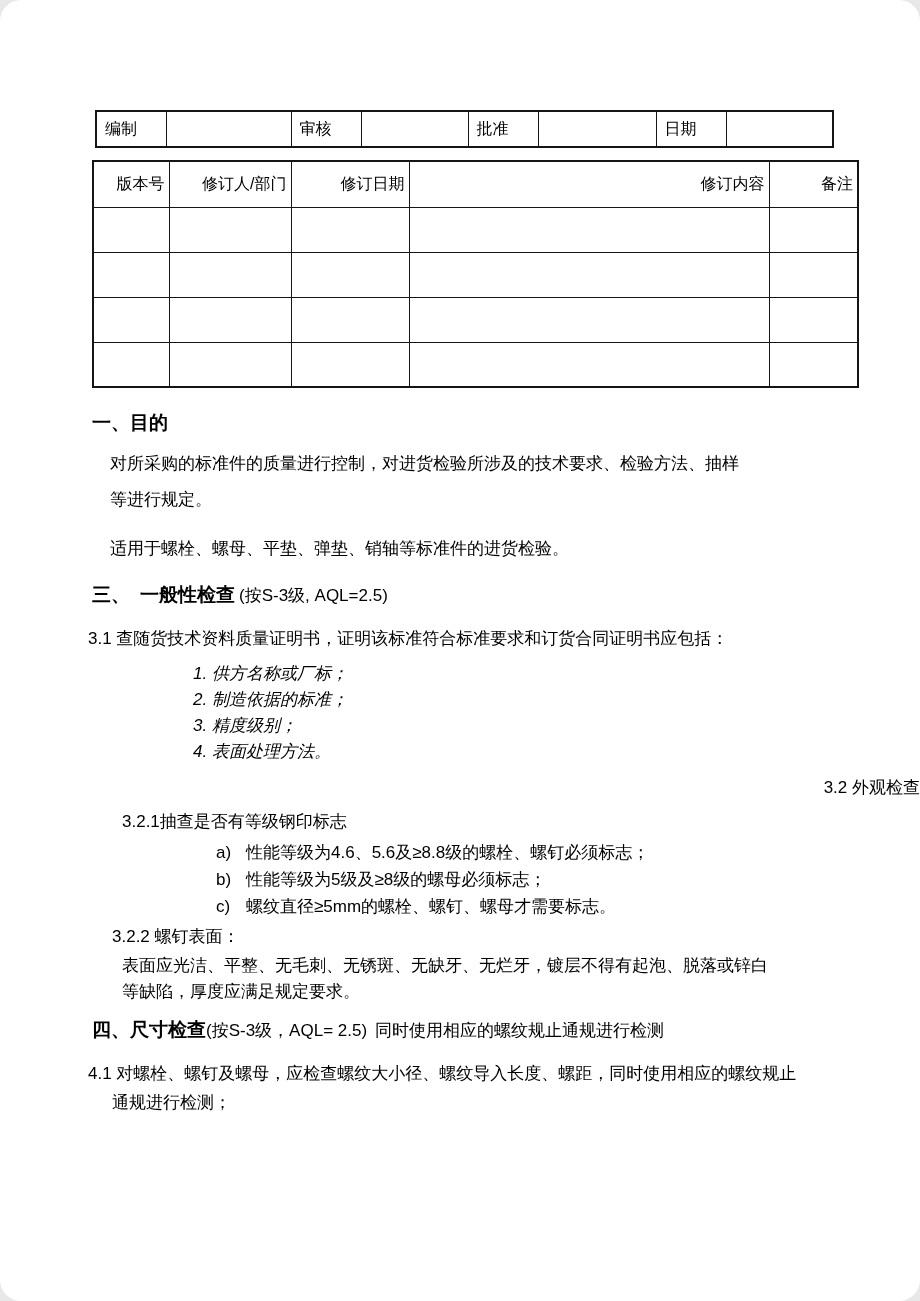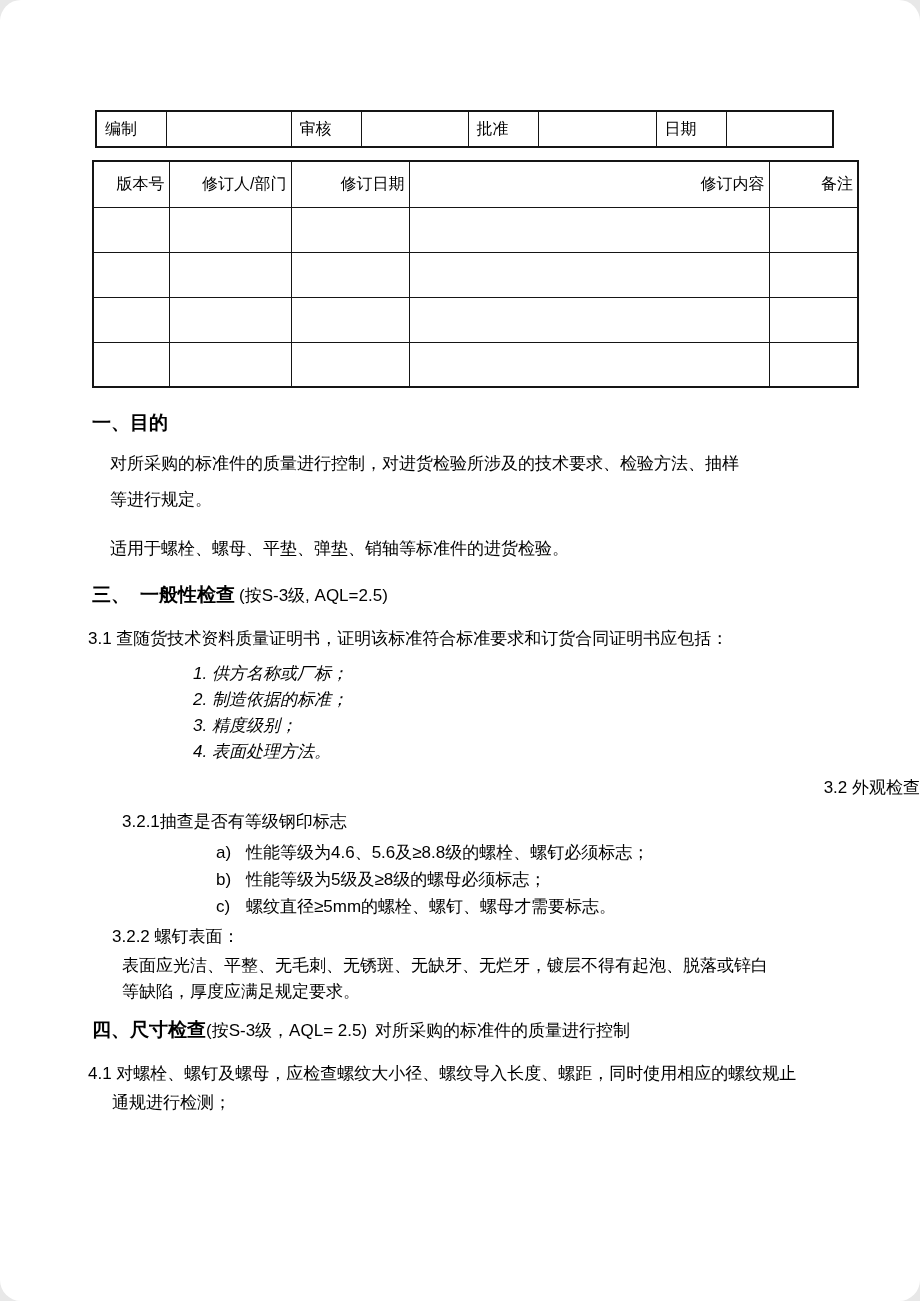--- a/index.html
+++ b/index.html
@@ -228,17 +228,17 @@
     </div>
     <div class="abc-item">
       <span class="abc-marker">c)</span>
       <span>螺纹直径≥5mm的螺栓、螺钉、螺母才需要标志。</span>
     </div>
   </div>
 
   <p class="clause clause-322">3.2.2 螺钉表面：</p>
   <p class="clause clause-322-body">表面应光洁、平整、无毛刺、无锈斑、无缺牙、无烂牙，镀层不得有起泡、脱落或锌白等缺陷，厚度应满足规定要求。</p>
 
-  <h2 class="sec-heading h-dimension"><span>四、</span><span>尺寸检查</span><span class="heading-note attached">(按S-3级，AQL= 2.5)</span><span class="heading-rest">对所采购的标准件的质量进行控制</span></h2>
+  <h2 class="sec-heading h-dimension"><span>四、</span><span>尺寸检查</span><span class="heading-note attached">(按S-3级，AQL= 2.5)</span><span class="heading-rest">同时使用相应的螺纹规止通规进行检测</span></h2>
 
   <p class="clause clause-41">4.1 对螺栓、螺钉及螺母，应检查螺纹大小径、螺纹导入长度、螺距，同时使用相应的螺纹规止通规进行检测；</p>
 
 </div>
 
 </body></html>

